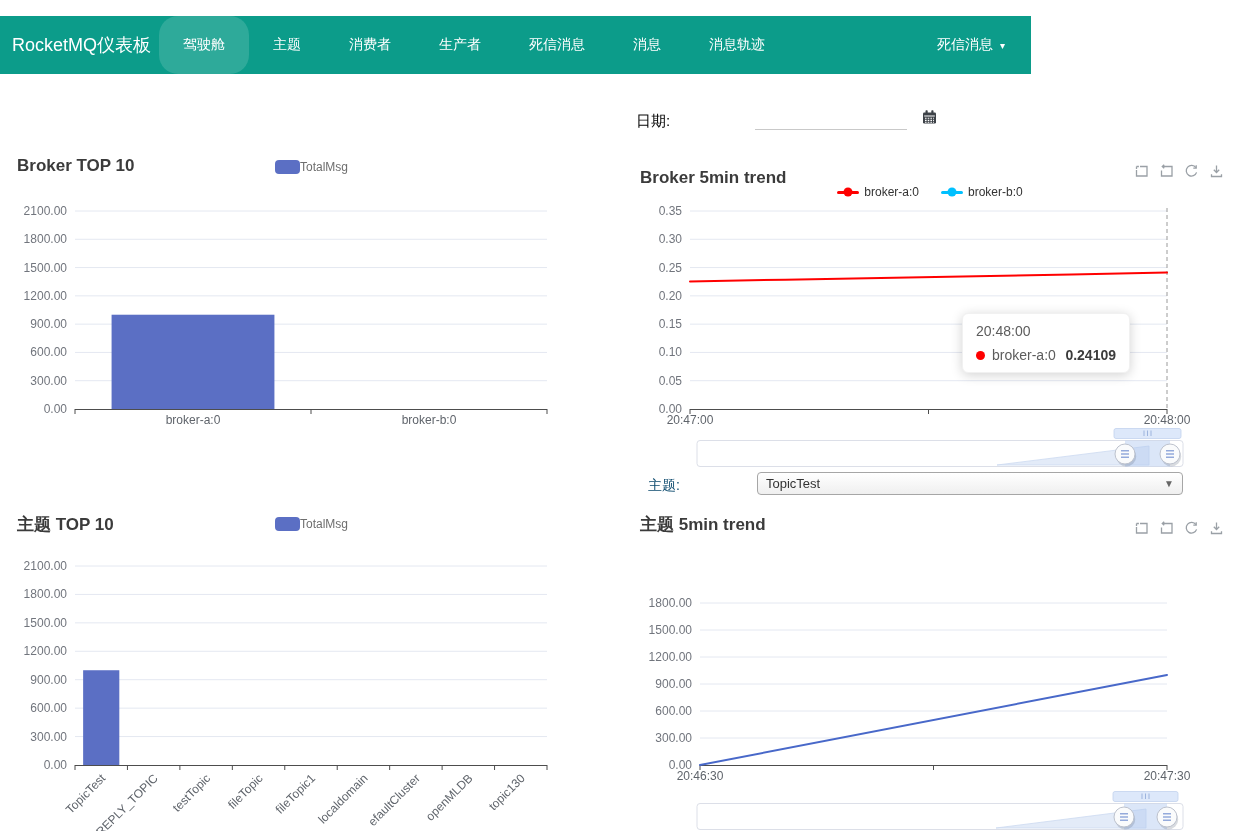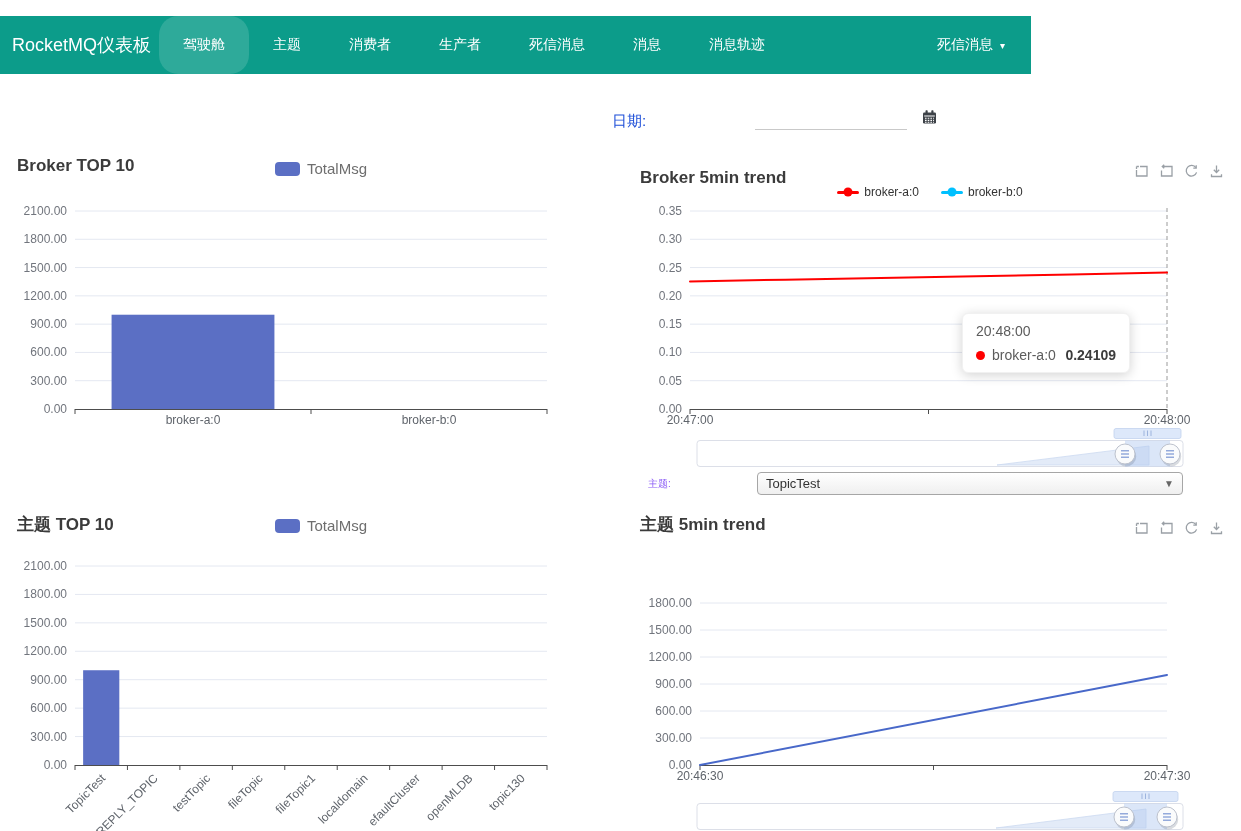--- a/index.html
+++ b/index.html
@@ -13,33 +13,33 @@
     display:flex; align-items:center; color:#fff;margin-top:16px; }
   .brand { font-size:18px; margin-left:12px; white-space:nowrap; }
   .tabs { display:flex; height:58px; margin-left:8px; }
   .tab { display:flex; align-items:center; padding:0 24px; font-size:14px;
     cursor:pointer; white-space:nowrap; }
   .tab.active { background:rgba(255,255,255,0.14);border-radius:19px; }
   .lang { position:absolute; right:26px; top:0; height:58px; display:flex;
     align-items:center; gap:7px; font-size:14px; cursor:pointer; }
   .lang-caret { font-size:10px; }
   
-  .date-label { position:absolute; left:612px; top:112px; font-size:15px; color:#1d4ed8; }
+  .date-label { position:absolute; left:636px; top:112px; font-size:15px; color:#000000; }
   .date-input { position:absolute; left:755px; top:106px; width:152px; height:24px;
     border:none; border-bottom:1px solid #c9c9c9; outline:none; background:transparent; }
   .cal { position:absolute; left:921px; top:109px; width:17px; height:17px; cursor:pointer; }
-  .topic-label { position:absolute; left:648px; top:477px; font-size:10px; color:#8b5cf6; }
+  .topic-label { position:absolute; left:648px; top:477px; font-size:14px; color:#0c4a6e; }
   .topic-select { position:absolute; left:757px; top:472px; width:426px; height:23px;
     border:1px solid #a6a6a6; border-radius:4px; background:linear-gradient(#ffffff,#efefef);
     display:flex; align-items:center; padding:0 8px; font-size:13px; color:#333; cursor:pointer; }
   .topic-caret { margin-left:auto; font-size:10px; color:#666; }
   
   .chart-title { position:absolute; font-size:17px; font-weight:bold; color:#3b3b3b; white-space:nowrap; }
-  .legend-simple { position:absolute; display:flex; align-items:center; gap:7px;
-    font-size:15px; color:#6e6e6e; cursor:pointer; }
+  .legend-simple { position:absolute; display:flex; align-items:center; 
+    font-size:12px; color:#6e6e6e; cursor:pointer; }
   .swatch { width:25px; height:14px; border-radius:4px; background:var(--c); }
   .toolbar { position:absolute; display:flex; gap:8px; }
   .tool-icon { width:17px; height:17px; cursor:pointer; }
   .trend-legend { position:absolute; left:760px; top:185px; width:340px; display:flex;
     justify-content:center; gap:22px; font-size:12px; color:#333; }
   .lg-item { display:flex; align-items:center; gap:5px; cursor:pointer; }
   .lg-line { width:22px; height:3px; border-radius:2px; background:var(--c);
     position:relative; display:inline-block; }
   .lg-dot { position:absolute; left:50%; top:50%; transform:translate(-50%,-50%);
     width:9px; height:9px; border-radius:50%; background:var(--c); }

